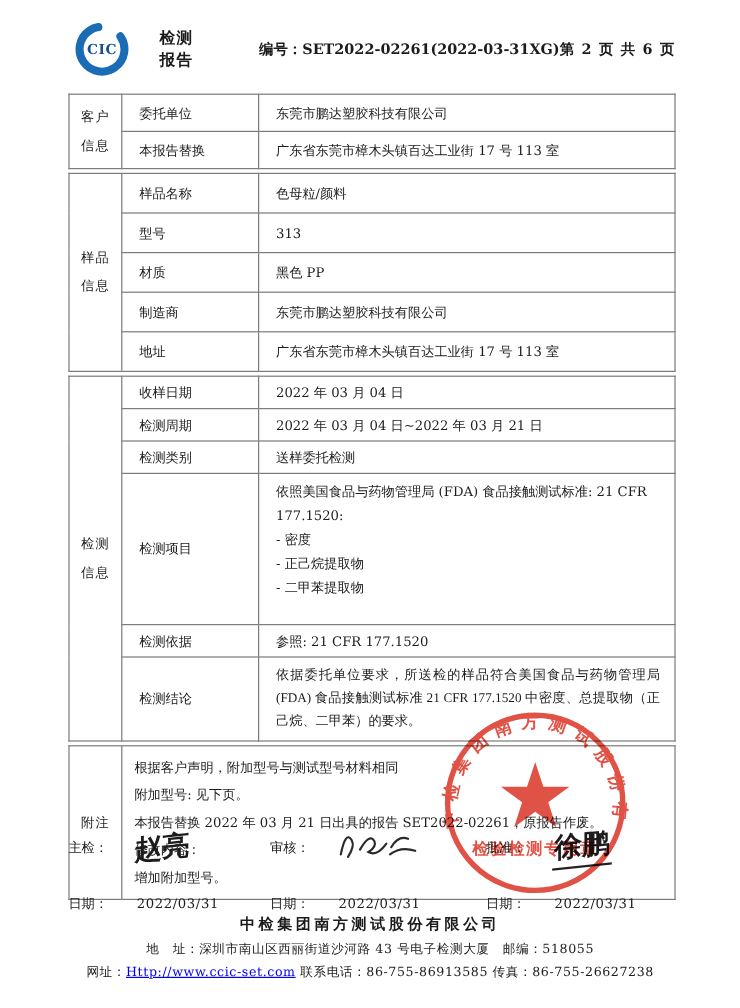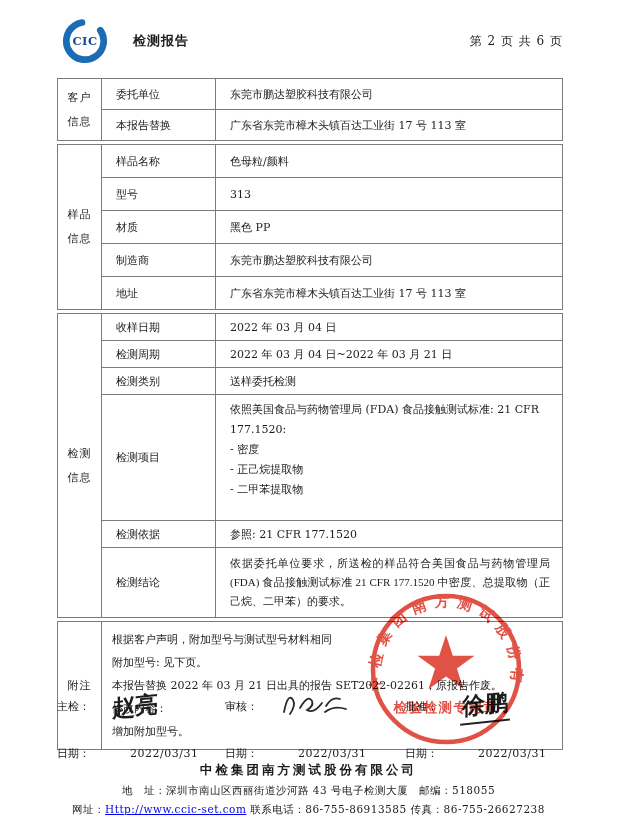--- a/index.html
+++ b/index.html
@@ -7,21 +7,21 @@
     position:relative; width:617px; height:840px; background:#ffffff;
     font-family:"DejaVu Serif","Liberation Serif",serif;
     color:#1c1c1c; overflow:hidden;
   }
 
   
   .header { position:absolute; top:16px; left:62px; right:54px; height:50px; display:flex; align-items:center; }
   .logo { width:46px; height:46px; flex:0 0 auto; }
   .hdr-title { font-size:13px; font-weight:bold; margin-left:25px; letter-spacing:1px; }
   .hdr-no { font-size:12px; font-weight:bold; margin-left:52px; white-space:nowrap; }
-  .hdr-page { font-size:12px; font-weight:normal; margin-left:auto; white-space:nowrap; letter-spacing:1px;text-align:right; }
+  .hdr-page { font-size:12px; font-weight:bold; margin-left:auto; white-space:nowrap; letter-spacing:1px;text-align:right; }
 
   
   .tables { position:absolute; top:78px; left:57px; width:558px; }
   table { border-collapse:collapse; width:506px; table-layout:fixed; font-size:11px; margin-bottom:3px; }
   td { border:1px solid #7b7b7b; padding:0 0 0 14px; vertical-align:middle; }
   td.group { width:43px; padding:0; text-align:center; }
   td.group .gtxt { width:2.2em; margin:0 auto; line-height:24px; letter-spacing:1px; }
   td.lbl { width:99px; }
   td.val { }
   tr.h30 td { height:30px; }
@@ -34,21 +34,21 @@
   td.notes .line { line-height:23px; }
 
   
   .signoff { position:absolute; top:686px; left:57px; width:506px; display:grid; grid-template-columns:168px 180px 1fr; font-size:11px; }
   .sign-row { display:flex; align-items:center; height:40px; }
   .role { white-space:nowrap; }
   .sig-hand { font-size:23px; font-weight:bold; margin-left:22px; transform:rotate(-6deg) skewX(-6deg); white-space:nowrap; }
   .sig-underline { border-bottom:2px solid #222; padding:0 2px 1px 2px; }
   .scribble { margin-left:18px; }
   .date-row { display:flex; align-items:center; height:26px; margin-top:14px;text-align:center; }
-  .dateval { margin-left:40px; letter-spacing:0.5px; }
+  .dateval { margin-left:24px; letter-spacing:0.5px; }
 
   
   .stamp { position:absolute; left:366px; top:590px; width:160px; height:160px; opacity:0.88; mix-blend-mode:multiply; pointer-events:none; }
 
   
   .footer { position:absolute; top:762px; left:0; width:617px; text-align:center; }
   .f-company { font-size:12.5px; font-weight:bold; letter-spacing:3px; }
   .f-line { font-size:10.5px; margin-top:5px; letter-spacing:0.5px; }
   .f-link { color:#0000ee; text-decoration:underline; cursor:pointer; }
 </style>
@@ -56,20 +56,21 @@
 <body>
 
 <div class="page">
 
   <div class="header">
     <svg class="logo" viewBox="0 0 48 48">
       <circle cx="24" cy="24" r="19.5" fill="#ffffff" stroke="#1a6cb5" stroke-width="7" stroke-dasharray="100 22.5" stroke-linecap="round" transform="rotate(-35 24 24)"></circle>
       <text x="24" y="28.5" text-anchor="middle" font-size="12" font-weight="bold" fill="#15518c" font-family="DejaVu Serif, serif" letter-spacing="0.5">CIC</text>
     </svg>
     <span class="hdr-title">检测报告</span>
+    <span class="hdr-no"><span>编号：</span><span>SET2022-02261(2022-03-31XG)</span></span>
     <span class="hdr-page">第 2 页 共 6 页</span>
   </div>
 
   <div class="tables">
 
     <table>
       <tbody>
           <tr class="h30">
         <td class="group" rowspan="2">
               <div class="gtxt">客户信息</div>

